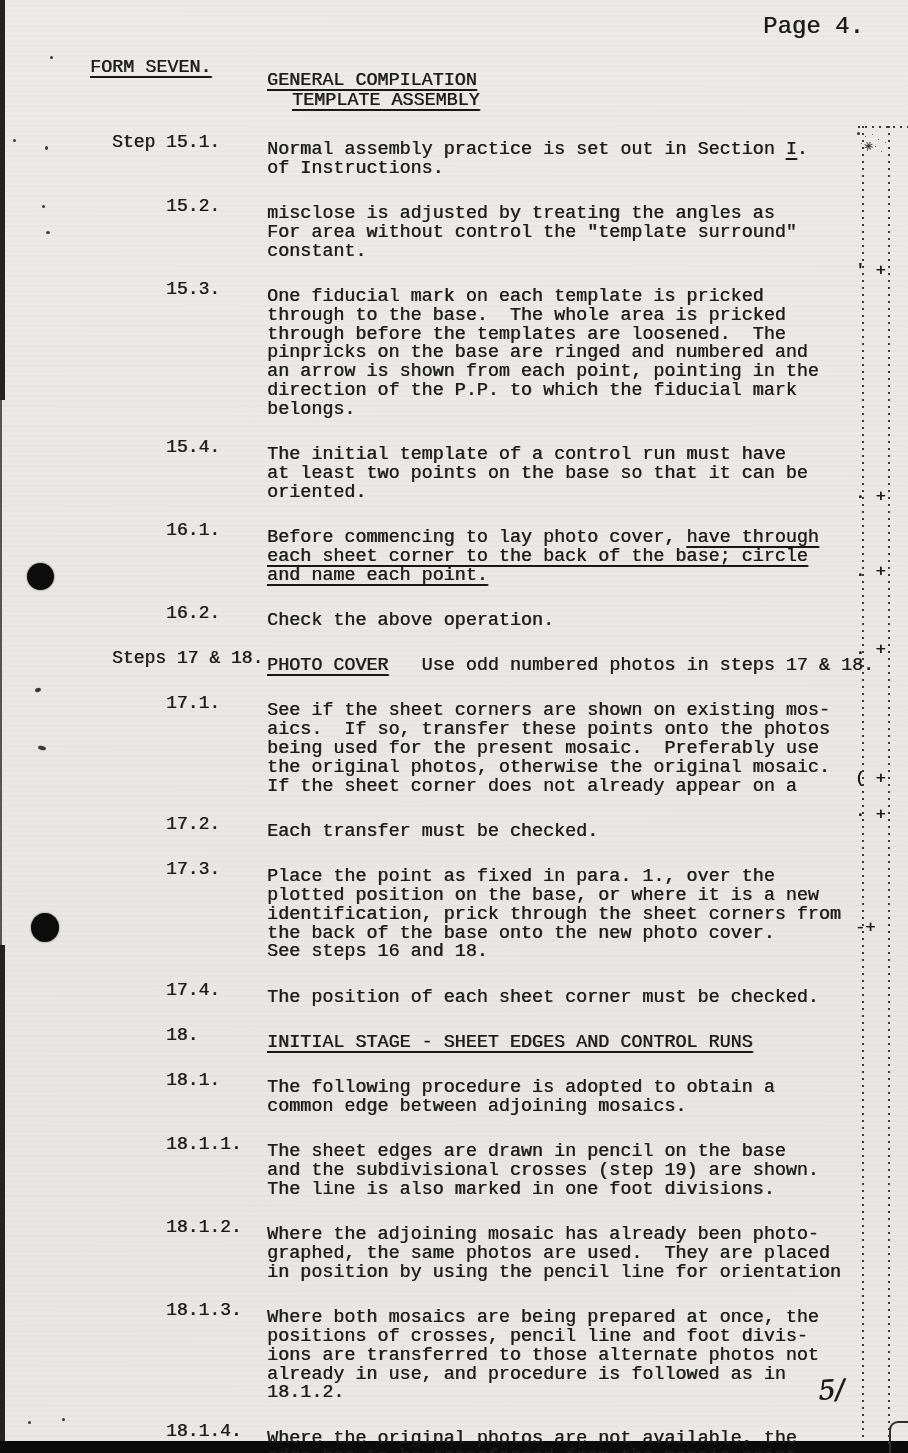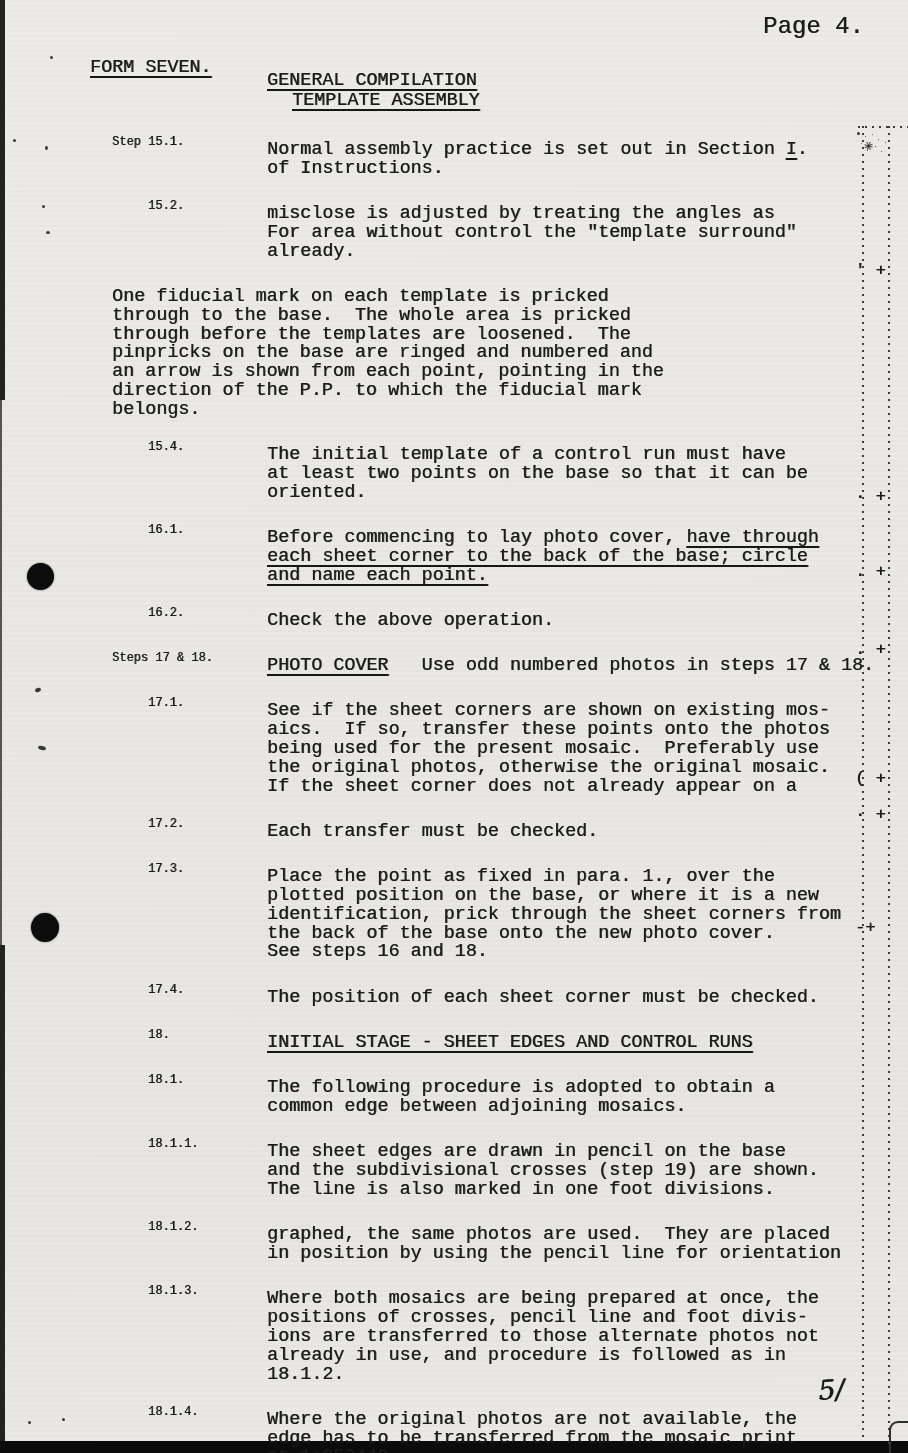--- a/index.html
+++ b/index.html
@@ -16,21 +16,21 @@
   }
   .abs{position:absolute;}
   .t{font-size:18.4px;line-height:18.8px;white-space:pre;}
   .u{text-decoration:underline;text-decoration-thickness:2px;text-underline-offset:3.5px;text-decoration-color:#171717;}
   #page-number{left:763px;top:18px;font-size:24px;}
   #form-label{left:90px;top:59px;}
   #doc-title{left:267px;top:72px;}
   #doc-subtitle{left:267px;top:92px;margin-left:25px;}
   #steps-list{position:absolute;left:112px;top:133px;width:780px;}
   .step-row{display:flex;margin-bottom:18.5px;}
-  .step-label{flex:0 0 155px;white-space:pre;font-size:12px;line-height:18.8px;}
+  .step-label{flex:0 0 155px;white-space:pre;font-size:18px;line-height:18.8px;}
   .step-body{flex:1 1 auto;margin-top:8px;}
   .step-body .line{white-space:pre;font-size:18.4px;line-height:18.8px;}
   
   .dotline-v{width:2px;background:repeating-linear-gradient(to bottom,#3c3c3c 0 2px,transparent 2px 7px);}
   .dotline-h{height:2px;background:repeating-linear-gradient(to right,#3c3c3c 0 2px,transparent 2px 7px);}
   #dot-inner{left:862px;top:126px;height:1312px;}
   #dot-outer{left:888px;top:126px;height:1320px;}
   #dot-top{left:858px;top:126px;width:50px;}
   .plus-mark{left:855px;width:40px;font-size:17px;line-height:18px;white-space:pre;text-shadow:0.5px 0 0 #222;}
   #scribble{left:855px;top:130px;width:34px;height:36px;}
@@ -86,24 +86,25 @@
       <div class="step-body">
         <div class="line"><span>Normal assembly practice is set out in Section </span><span class="u">I</span><span>.</span></div>
         <div class="line"><span>of Instructions.</span></div>
       </div>
     </div>
     <div class="step-row">
       <span class="step-label">     15.2.</span>
       <div class="step-body">
         <div class="line"><span>misclose is adjusted by treating the angles as</span></div>
         <div class="line"><span>For area without control the "template surround"</span></div>
-        <div class="line"><span>already.</span></div>
-      </div>
-    </div>
-    <div class="step-row">
+        <div class="line"><span>constant.</span></div>
+      </div>
+    </div>
+    <div class="step-row">
+      <span class="step-label">     15.3.</span>
       <div class="step-body">
         <div class="line"><span>One fiducial mark on each template is pricked</span></div>
         <div class="line"><span>through to the base.  The whole area is pricked</span></div>
         <div class="line"><span>through before the templates are loosened.  The</span></div>
         <div class="line"><span>pinpricks on the base are ringed and numbered and</span></div>
         <div class="line"><span>an arrow is shown from each point, pointing in the</span></div>
         <div class="line"><span>direction of the P.P. to which the fiducial mark</span></div>
         <div class="line"><span>belongs.</span></div>
       </div>
     </div>
@@ -184,20 +185,21 @@
       <span class="step-label">     18.1.1.</span>
       <div class="step-body">
         <div class="line"><span>The sheet edges are drawn in pencil on the base</span></div>
         <div class="line"><span>and the subdivisional crosses (step 19) are shown.</span></div>
         <div class="line"><span>The line is also marked in one foot divisions.</span></div>
       </div>
     </div>
     <div class="step-row">
       <span class="step-label">     18.1.2.</span>
       <div class="step-body">
+        <div class="line"><span>Where the adjoining mosaic has already been photo-</span></div>
         <div class="line"><span>graphed, the same photos are used.  They are placed</span></div>
         <div class="line"><span>in position by using the pencil line for orientation</span></div>
       </div>
     </div>
     <div class="step-row">
       <span class="step-label">     18.1.3.</span>
       <div class="step-body">
         <div class="line"><span>Where both mosaics are being prepared at once, the</span></div>
         <div class="line"><span>positions of crosses, pencil line and foot divis-</span></div>
         <div class="line"><span>ions are transferred to those alternate photos not</span></div>

